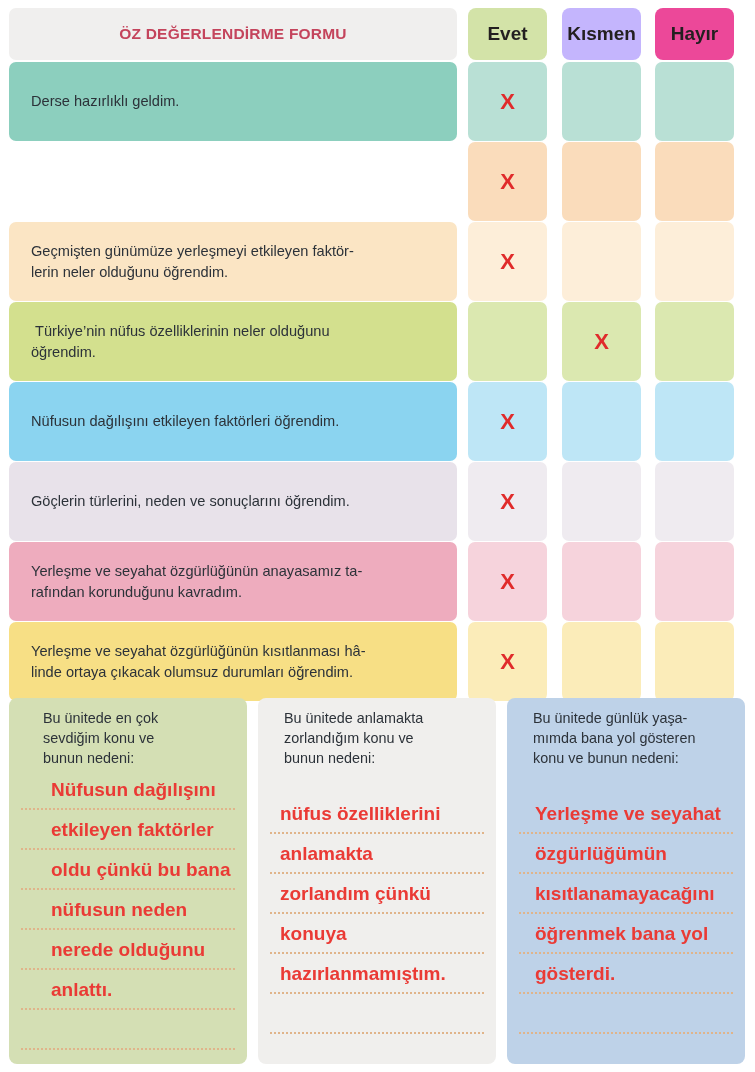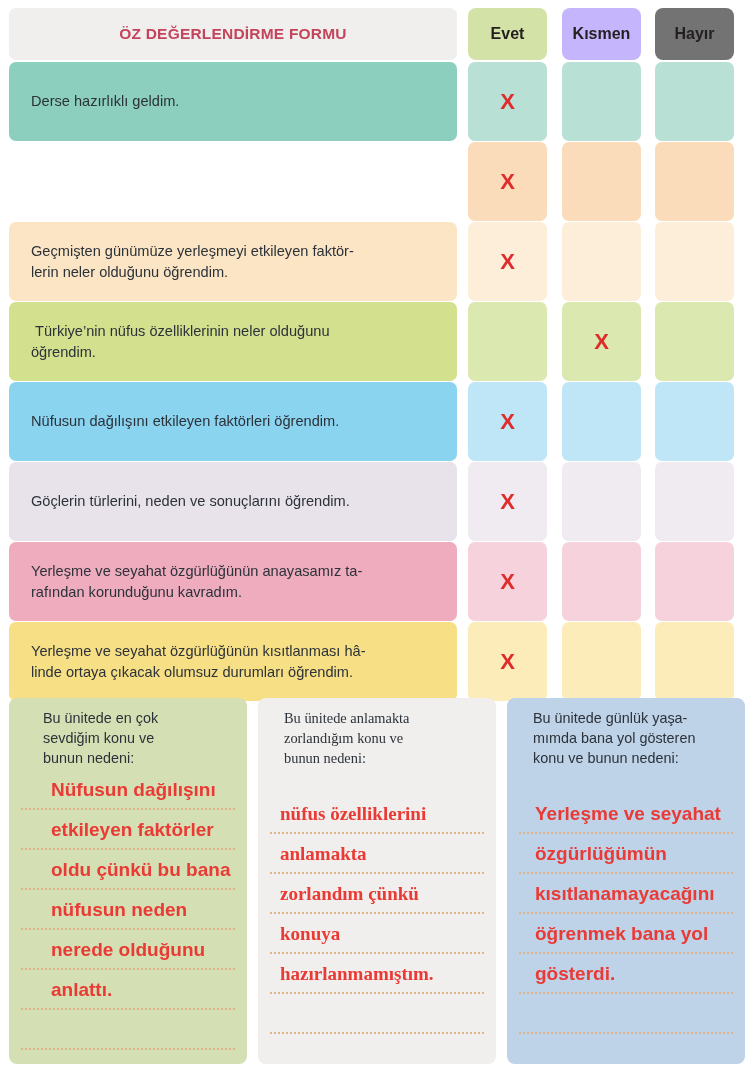--- a/index.html
+++ b/index.html
@@ -45,27 +45,27 @@
   }
 
   .hcell {
     position: absolute;
     top: 0;
     height: 52px;
     border-radius: 8px;
     display: flex;
     align-items: center;
     justify-content: center;
-    font-size: 16px;
+    font-size: 19px;
     font-weight: bold;
     color: #231f20;
   }
   .hcell.c0 { left: 468px; width: 79px; background: #d3e3a8; }
   .hcell.c1 { left: 562px; width: 79px; background: #c4b5fd; }
-  .hcell.c2 { left: 655px; width: 79px; background: #737373; }
+  .hcell.c2 { left: 655px; width: 79px; background: #ec4899; }
 
   
   .table { position: absolute; left: 0; top: 62px; width: 755px; }
 
   .row { position: relative; width: 755px; height: 79px; margin-bottom: 1px; }
 
   .stmt {
     position: absolute;
     left: 9px; top: 0;
     width: 448px; height: 79px;
@@ -108,21 +108,21 @@
   .bbox {
     position: absolute;
     top: 0;
     width: 238px;
     height: 366px;
     border-radius: 8px;
     padding: 10px 12px 14px 12px;
     overflow: hidden;
   }
   .bbox.b0 { left: 9px;   background: #d4dfb4; }
-  .bbox.b1 { left: 258px; background: #f0efed; font-family: Liberation Serif, serif; }
+  .bbox.b1 { left: 258px; background: #f0efed; }
   .bbox.b2 { left: 507px; background: #bed2e8; }
 
   .bbox .prompt {
     font-size: 14.4px;
     line-height: 1.40;
     color: #2c3239;
     padding-left: 22px;
     white-space: pre-wrap;
   }
   .bbox.b1 .prompt,

